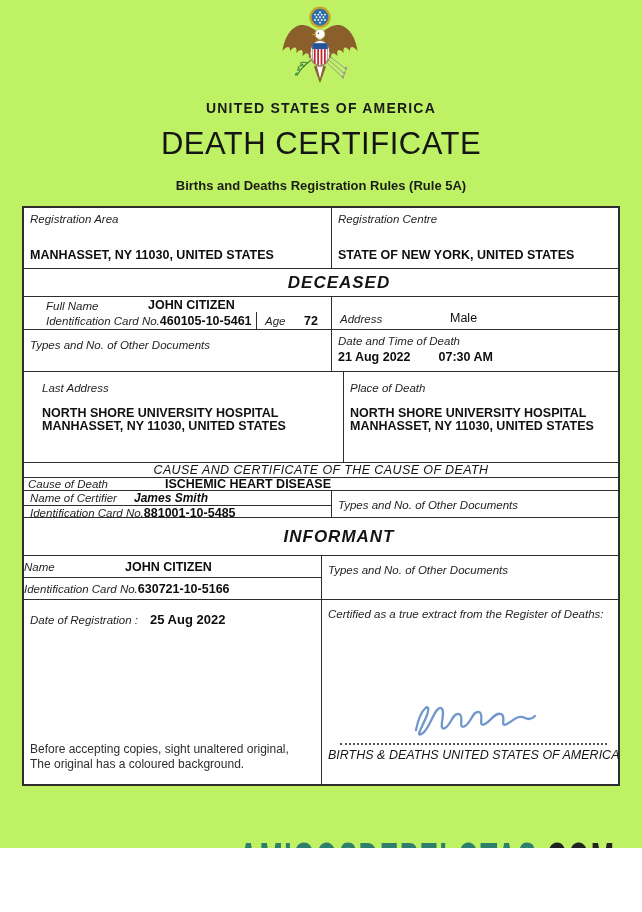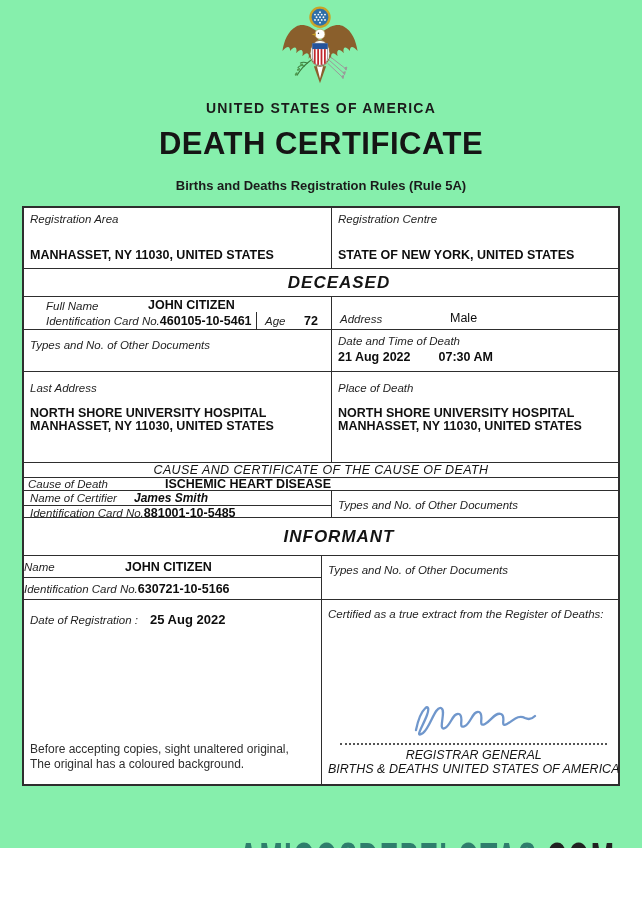--- a/index.html
+++ b/index.html
@@ -1,25 +1,25 @@
 <!DOCTYPE html>
 <html><head>
 <meta charset="utf-8">
 <style>
   html,body{margin:0;padding:0;background:#fff;}
   .page{
-    position:relative;width:642px;height:848px;background:#86efac;overflow:hidden;
+    position:relative;width:642px;height:848px;background:#bef264;overflow:hidden;
     font-family:"Liberation Sans",sans-serif;color:#111;
   }
   
   .seal{position:absolute;left:281px;top:5px;width:78px;height:92px;}
   .country{position:absolute;left:0;top:100px;width:642px;text-align:center;
     font-size:14px;font-weight:bold;letter-spacing:1.2px;color:#1b1b1b;}
   .doc-title{position:absolute;left:0;top:126px;width:642px;text-align:center;
-    font-size:31px;font-weight:bold;letter-spacing:.5px;color:#151515;}
+    font-size:31px;font-weight:normal;letter-spacing:.5px;color:#151515;}
   .doc-subtitle{position:absolute;left:0;top:178px;width:642px;text-align:center;
     font-size:13px;font-weight:bold;color:#1b1b1b;}
   
   .cert{position:absolute;left:22px;top:206px;width:598px;border:2px solid #2e2e2e;
     box-sizing:border-box;background:#fff;}
   .row{box-sizing:border-box;display:flex;border-top:1.5px solid #2e2e2e;position:relative;}
   .row.first{border-top:none;}
   .lbl{font-style:italic;font-size:11.5px;color:#1f1f1f;white-space:nowrap;}
   .val{font-weight:bold;font-size:12.5px;color:#0d0d0d;white-space:nowrap;}
   .cell-l{box-sizing:border-box;flex:0 0 307px;padding-left:16px;}
@@ -49,21 +49,21 @@
   .gender-cell .lbl{flex:0 0 110px;}
   .val-normal{font-size:12.5px;color:#0d0d0d;white-space:nowrap;}
   
   .r-types{height:42px;}
   .r-types .cell-l{padding:5px 6px;}
   .r-types .cell-r{display:flex;flex-direction:column;justify-content:space-between;
     padding:5px 6px 7px 6px;}
   .dt-line{display:flex;}
   .dt-line .t{margin-left:28px;}
   
-  .r-addr{height:91px;}
+  .r-addr{height:91px;padding-left:12px;}
   .r-addr .cell-l,.r-addr .cell-r{padding:6px 6px;}
   .addr-block{margin-top:11px;line-height:13px;}
   .addr-block div{font-weight:bold;font-size:12.5px;white-space:nowrap;}
   
   .r-causehdr{height:15px;align-items:center;}
   .cause-title{width:100%;text-align:center;font-style:italic;font-size:12.5px;
     letter-spacing:.4px;color:#141414;}
   .r-cause{height:13px;align-items:center;padding-left:4px;}
   .r-cause .lbl{flex:0 0 137px;}
   .r-certblock{height:27px;}
@@ -296,21 +296,20 @@
       </div>
       <div class="cell-r">
         <span class="lbl">Certified as a true extract from the Register of Deaths:</span>
         <div class="sig-wrap">
           <svg width="132" height="40" viewBox="0 0 132 40" aria-hidden="true">
             <path d="M8,32 C13,8 24,3 19,17 C15,28 6,41 15,35 C22,30 27,8 33,10 C39,12 29,34 37,30 C43,27 45,14 51,16 C57,18 49,32 57,28 C63,25 65,12 71,14 C77,16 69,30 77,26 C83,23 87,14 93,16 C99,18 91,30 99,26 C105,23 110,16 117,20 C121,22 124,21 127,18" fill="none" stroke="#7097cc" stroke-width="2.3" stroke-linecap="round"></path>
           </svg>
         </div>
         <div class="dotted"></div>
         <div class="registrar">
-          <div>REGISTRAR GENERAL</div>
           <div>BIRTHS &amp; DEATHS UNITED STATES OF AMERICA</div>
         </div>
       </div>
     </div>
 
   </div>
 
   <div class="watermark">
     <span class="wm-brand">AMIGOSDEPELOTAS</span><span class="wm-tld">.COM</span>
   </div>

